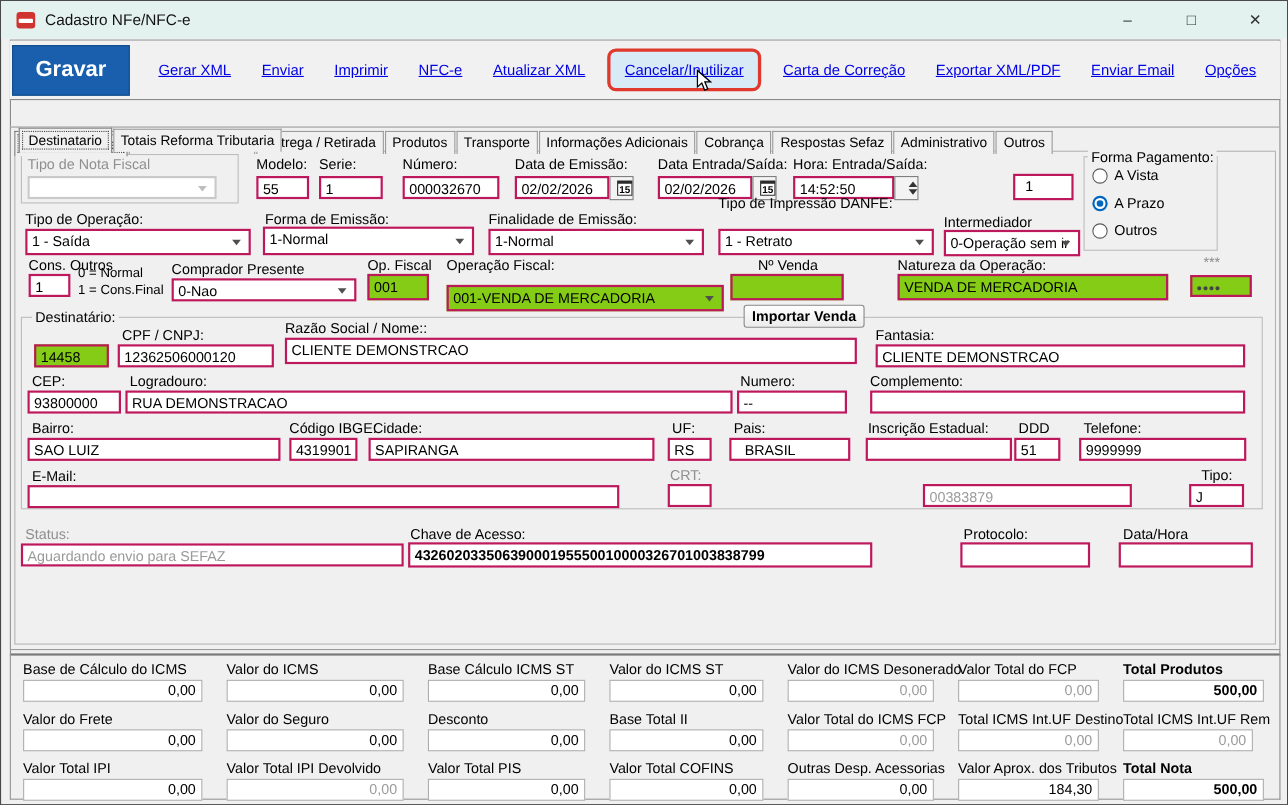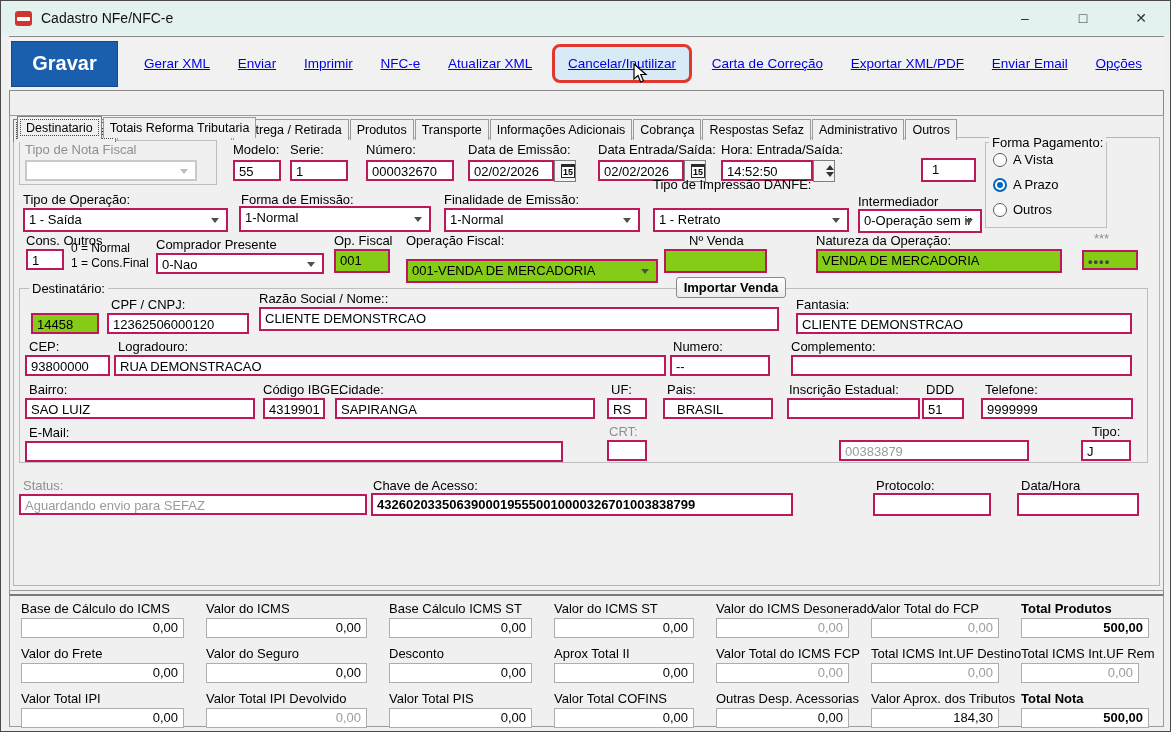--- a/index.html
+++ b/index.html
@@ -378,21 +378,21 @@
       </div>
       <div class="tcell">
         <div class="tlabel">Valor do Seguro</div>
         <div class="tval">0,00</div>
       </div>
       <div class="tcell">
         <div class="tlabel">Desconto</div>
         <div class="tval">0,00</div>
       </div>
       <div class="tcell">
-        <div class="tlabel">Aprox Total II</div>
+        <div class="tlabel">Base Total II</div>
         <div class="tval">0,00</div>
       </div>
       <div class="tcell">
         <div class="tlabel">Valor Total do ICMS FCP</div>
         <div class="tval dis">0,00</div>
       </div>
       <div class="tcell">
         <div class="tlabel">Total ICMS Int.UF Destino</div>
         <div class="tval dis">0,00</div>
       </div>

